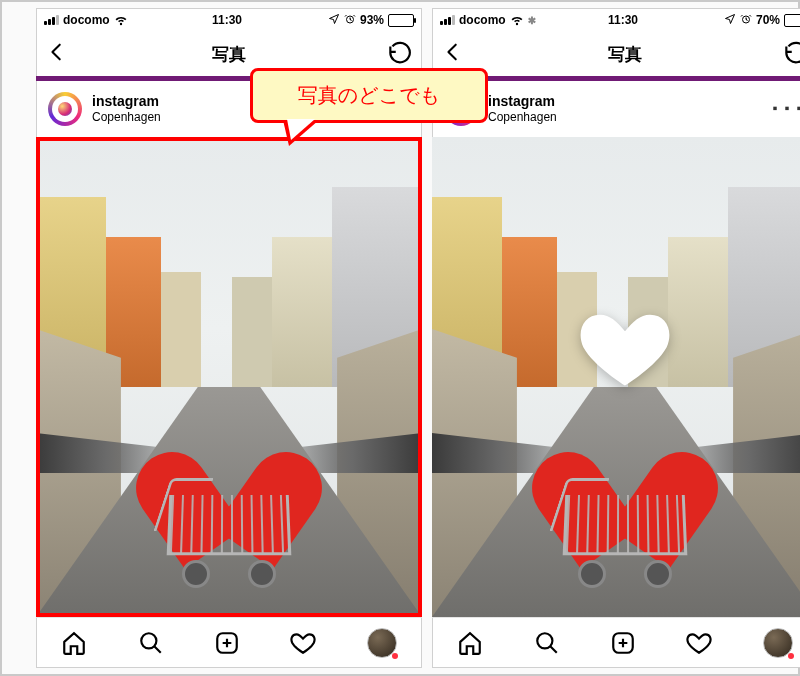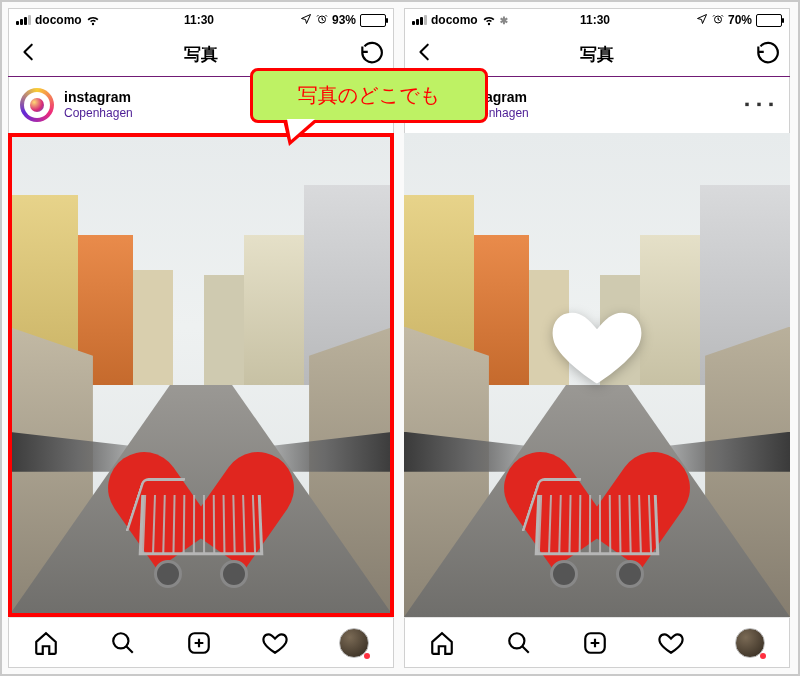--- a/index.html
+++ b/index.html
@@ -15,20 +15,21 @@
     border:2px solid #c9c9c9;
     box-sizing:border-box;
     background:#fafafa;
   }
   .phone{
     position:absolute;
     top:6px;width:386px;height:660px;
     background:#fff;
     display:flex;flex-direction:column;
     box-shadow:0 0 0 1px #d0d0d0 inset;
+    margin-left:28px;
   }
   .phone.left{left:6px}
   .phone.right{left:402px}
 
   
   .status{
     height:24px;
     display:flex;align-items:center;
     font-size:12px;font-weight:600;
     padding:0 8px;
@@ -47,21 +48,21 @@
     display:inline-flex;align-items:center;gap:2px;
   }
   .battery .shell{
     width:24px;height:11px;border:1px solid #000;border-radius:2px;position:relative;
   }
   .battery .shell::after{content:"";position:absolute;right:-3px;top:3px;width:2px;height:5px;background:#000;border-radius:1px}
   .battery .fill{height:100%;background:#000}
 
   
   .navbar{
-    height:44px;border-bottom:1px solid #701a75;
+    height:44px;border-bottom:5px solid #701a75;
     display:flex;align-items:center;justify-content:center;
     position:relative;
   }
   .navbar .title{font-size:17px;font-weight:600}
   .navbar .back{
     position:absolute;left:10px;font-size:26px;line-height:1;
   }
   .navbar .undo{
     position:absolute;right:10px;width:26px;height:26px;
   }
@@ -79,21 +80,21 @@
   }
   .avatar .inner{
     width:26px;height:26px;border-radius:50%;background:#fff;
     display:flex;align-items:center;justify-content:center;
   }
   .avatar .dot{
     width:14px;height:14px;border-radius:50%;
     background:radial-gradient(circle at 30% 30%,#feda75,#d62976 60%,#4f5bd5);
   }
   .userblock .uname{font-size:14px;font-weight:600;line-height:1.2}
-  .userblock .loc{font-size:12px;color:#4c1d95;line-height:1.2}
+  .userblock .loc{font-size:12px;color:#000000;line-height:1.2}
   .more{
     position:absolute;right:12px;font-size:20px;letter-spacing:2px;font-weight:700;color:#333;
   }
 
   
   .photo{
     flex:1 1 auto;position:relative;overflow:hidden;
   }
   .photo .sky{position:absolute;inset:0;background:linear-gradient(#e7ebec,#eef1f1 40%,#dfe3e4)}
   .photo .road{
@@ -165,21 +166,21 @@
   .tab.profile{
     width:28px;height:28px;border-radius:50%;
     background:radial-gradient(circle at 35% 30%,#7a6a55,#2f261c);
     border:1px solid #bbb;position:relative;
   }
   .tab.profile::after{content:"";position:absolute;right:-2px;bottom:-2px;width:6px;height:6px;border-radius:50%;background:#ff3040}
 
   
   .callout{
     position:absolute;left:248px;top:66px;width:238px;
-    background:#bef264;border:3px solid #ff0000;border-radius:8px;
+    background:#fef9c3;border:3px solid #ff0000;border-radius:8px;
     padding:10px 0;box-sizing:border-box;
     color:#ff0000;font-size:20px;line-height:1.45;text-align:center;
     z-index:20;
   }
   .callout .tail{
     position:absolute;left:30px;bottom:-26px;width:0;height:0;
     border-left:6px solid transparent;border-right:30px solid transparent;
     border-top:26px solid #ff0000;
   }
   .callout .tail::after{

